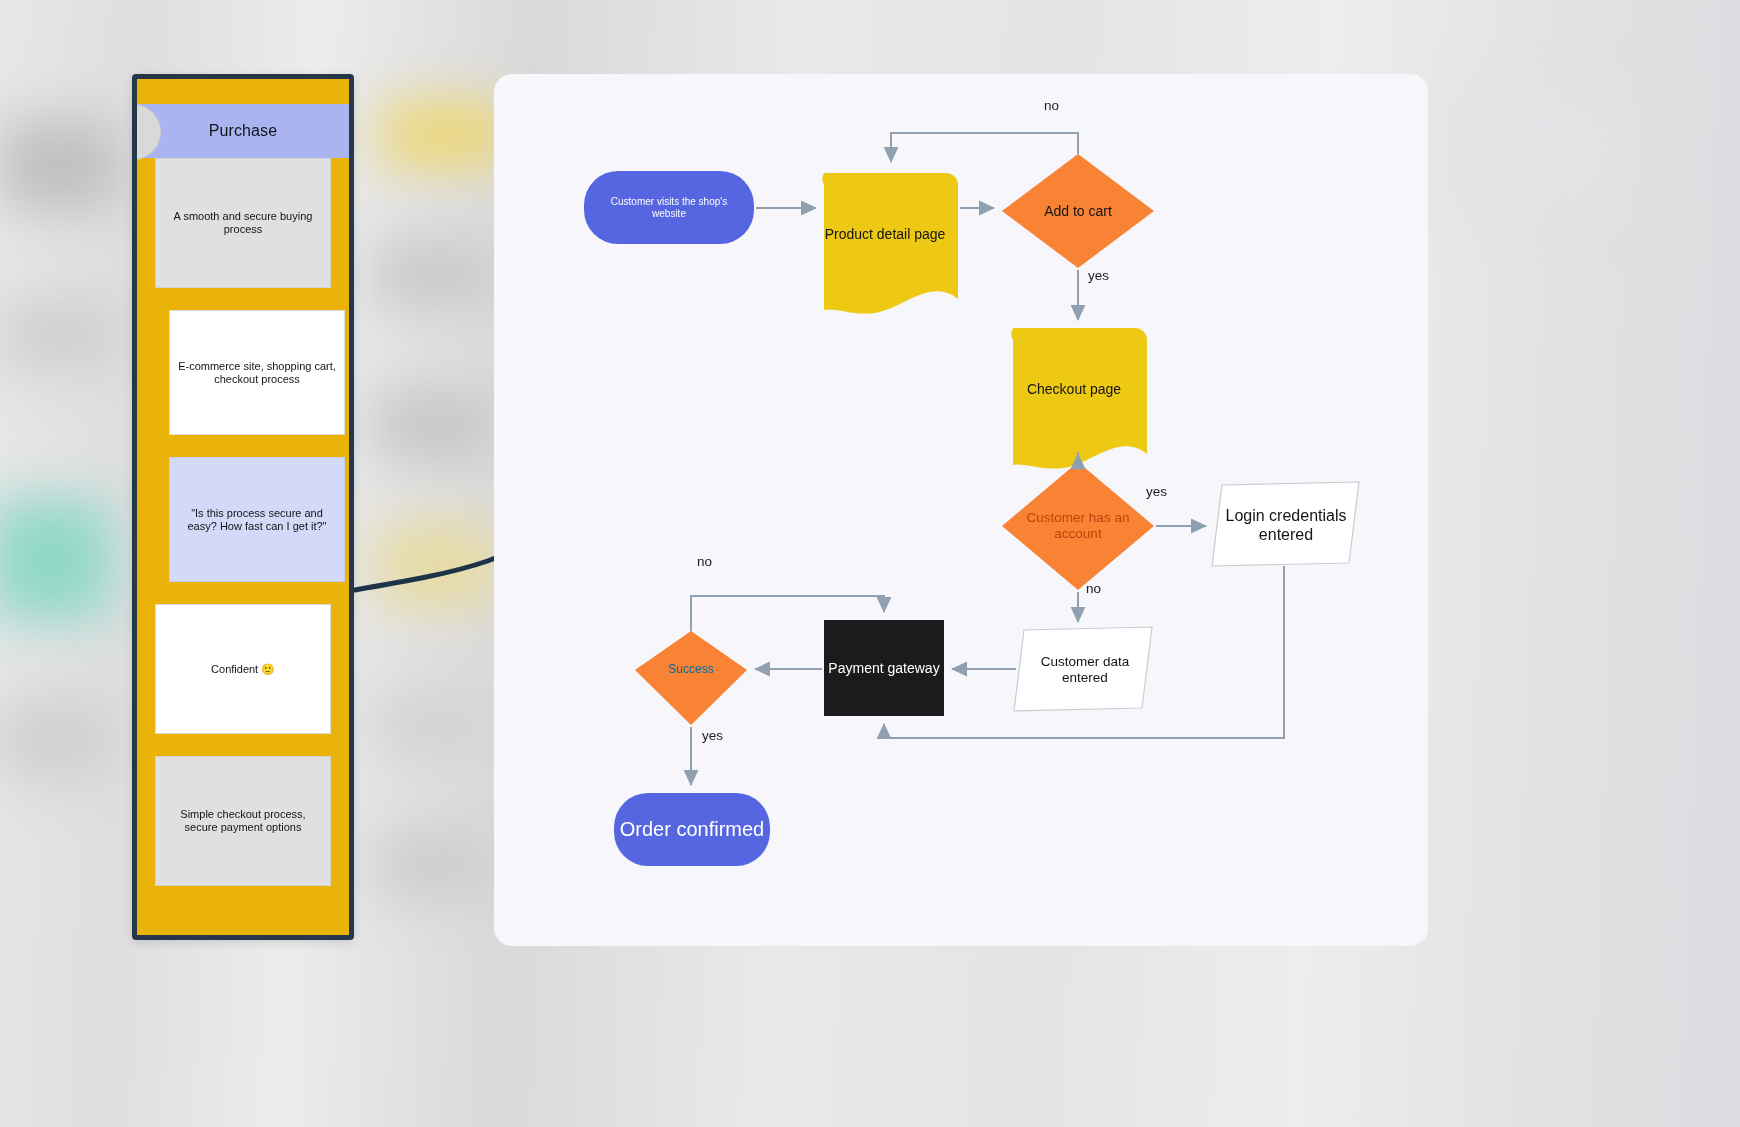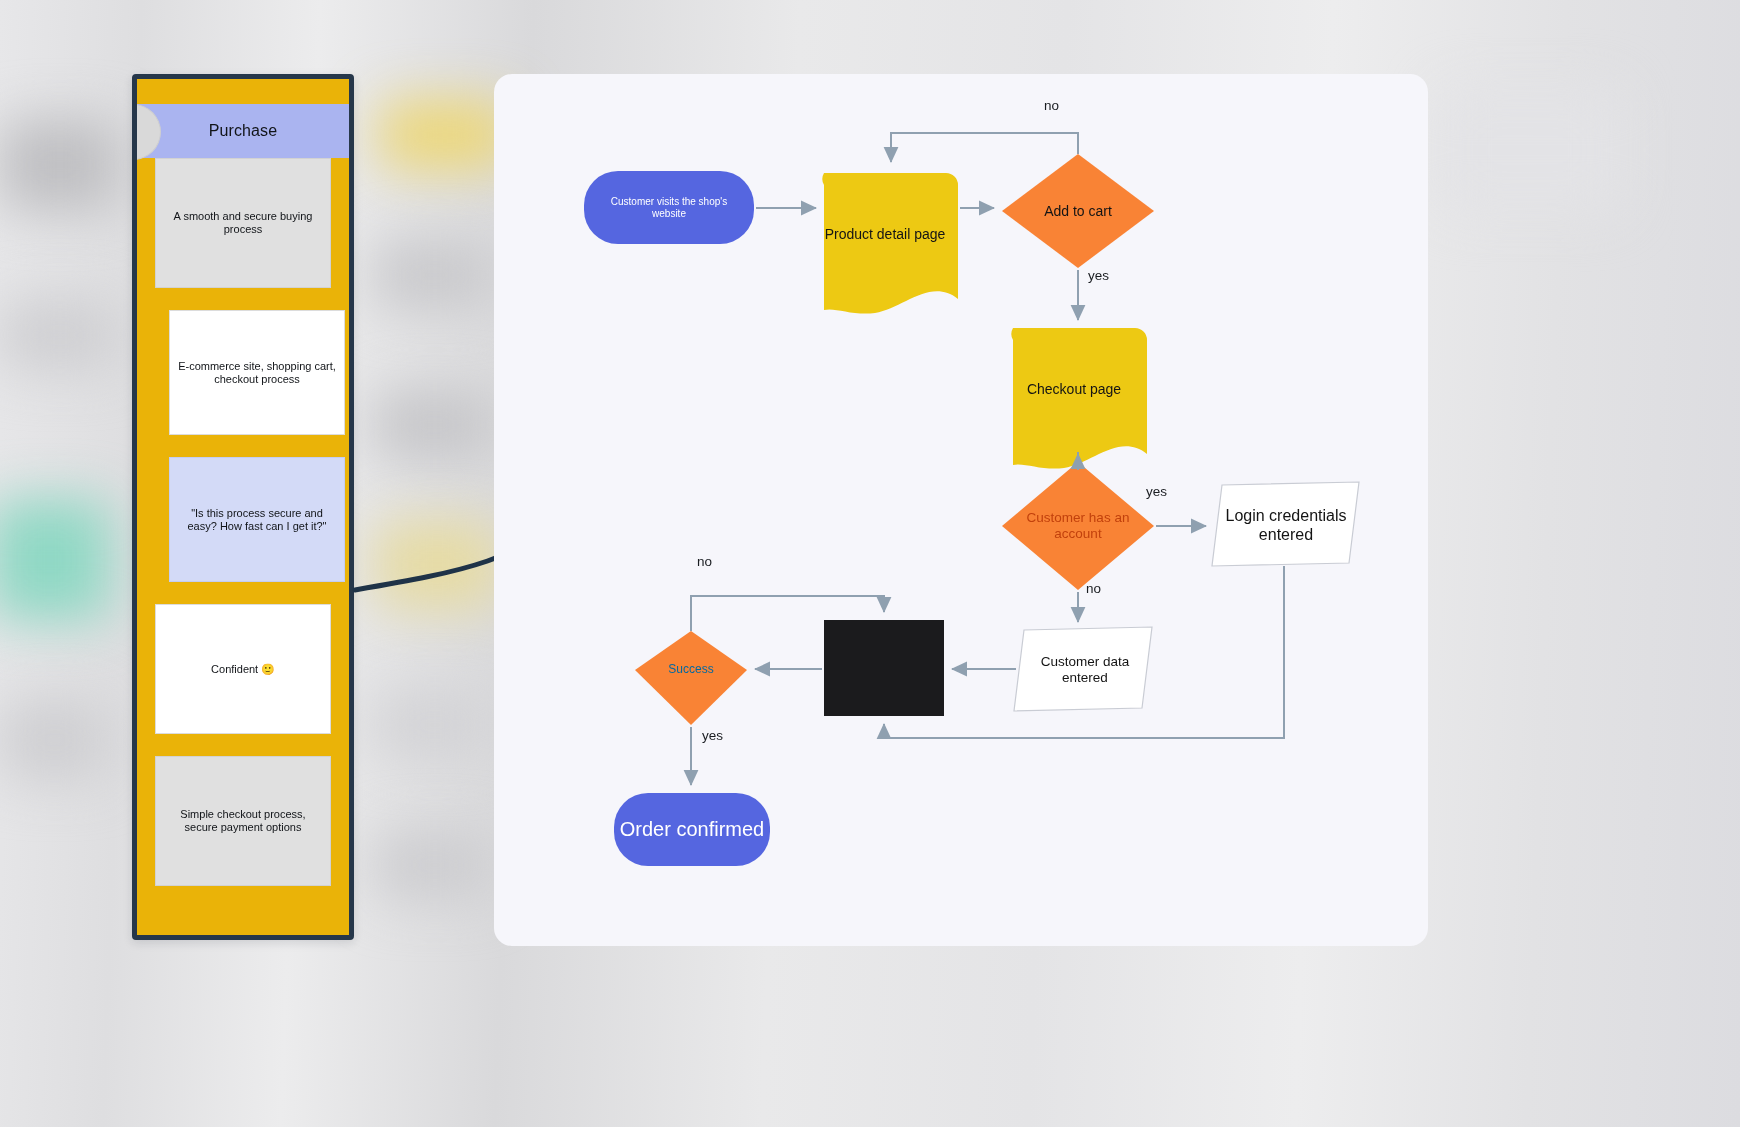--- a/index.html
+++ b/index.html
@@ -225,20 +225,21 @@
   <div class="node-label" style="left:514px; top:113px; width:140px; height:48px; color:#141414; font-size:14px;">Add to cart</div>
 
   <div class="node-label" style="left:507px; top:254px; width:146px; height:122px; color:#141414; font-size:14px;">Checkout page</div>
 
   <div class="node-label" style="left:516px; top:428px; width:136px; height:48px; color:#c2410c; font-size:13.5px;">Customer has an account</div>
 
   <div class="node-label" style="left:726px; top:414px; width:132px; height:76px; color:#141414; font-size:16px;">Login credentials entered</div>
 
   <div class="node-label" style="left:526px; top:558px; width:130px; height:76px; color:#141414; font-size:13.5px;">Customer data entered</div>
 
+  <div class="node-label" style="left:330px; top:546px; width:120px; height:96px; color:#ffffff; font-size:14px;">Payment gateway</div>
 
   <div class="node-label" style="left:147px; top:578px; width:100px; height:36px; color:#0369a1; font-size:12px;text-align:center;">Success</div>
 
   <div class="node-label" style="left:120px; top:719px; width:156px; height:73px; color:#ffffff; font-size:20px;">Order confirmed</div>
 
   <span class="edge-label" style="left:550px; top:24px;">no</span>
   <span class="edge-label" style="left:594px; top:194px;">yes</span>
   <span class="edge-label" style="left:652px; top:410px;">yes</span>
   <span class="edge-label" style="left:592px; top:507px;">no</span>
   <span class="edge-label" style="left:203px; top:480px;">no</span>

